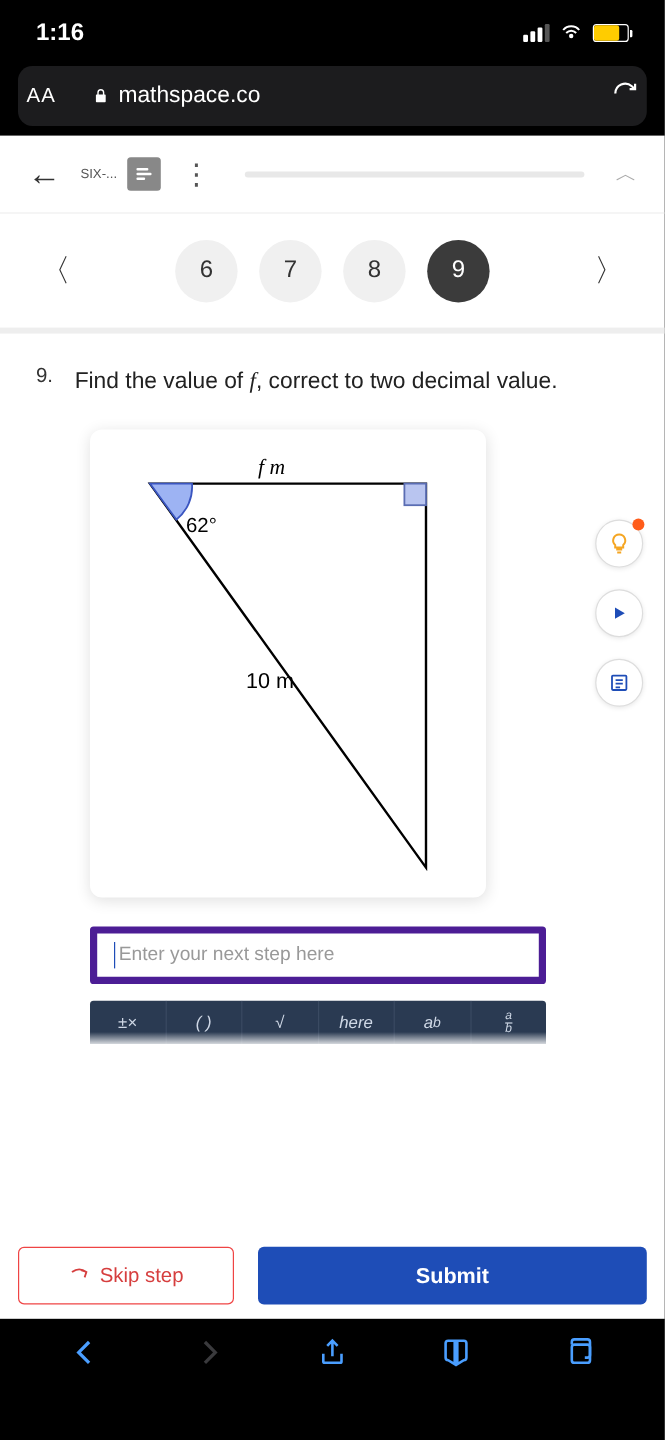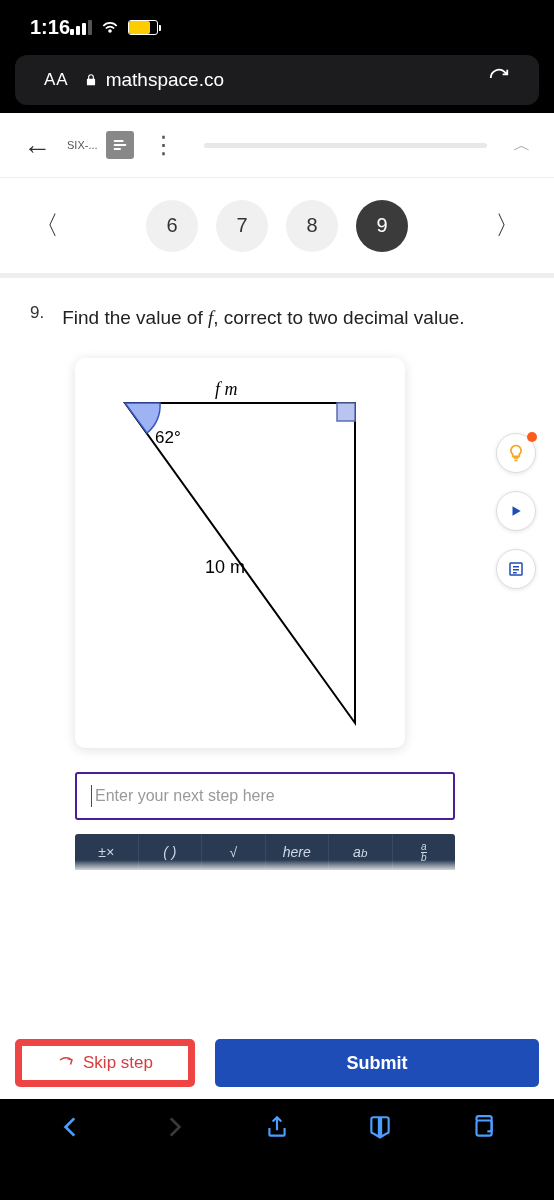--- a/index.html
+++ b/index.html
@@ -6,21 +6,21 @@
     body {
       width: 554px;
       height: 1200px;
       background: #000;
       font-family: -apple-system, BlinkMacSystemFont, 'Segoe UI', sans-serif;
       overflow: hidden;
     }
     .status-bar {
       height: 55px;
       display: flex;
-      justify-content: flex-start;
+      justify-content: space-between;
       align-items: center;
       padding: 0 30px;
       color: #fff;
     }
     .status-time { font-size: 20px; font-weight: 600; }
     .status-right { display: flex; align-items: center; gap: 8px; }
     .signal-bars { display: flex; align-items: flex-end; gap: 2px; }
     .bar { width: 4px; background: #fff; border-radius: 1px; }
     .bar:nth-child(1){height:6px} .bar:nth-child(2){height:9px} .bar:nth-child(3){height:12px} .bar:nth-child(4){height:15px;background:#555}
     .wifi-icon svg { width: 20px; height: 20px; }
@@ -28,23 +28,23 @@
     .battery::after { content:''; position:absolute; right:-4px; top:4px; width:2px; height:6px; background:#fff; border-radius:0 1px 1px 0;}
     .battery-fill { width: 75%; height: 100%; background: #ffcc00; border-radius: 2px; }
 
     .url-bar {
       height: 50px;
       margin: 0 15px 8px;
       background: #1c1c1e;
       border-radius: 12px;
       display: flex;
       align-items: center;
-      padding: 0 29px;
+      padding: 0 7px;
       color: #fff;
-      gap: 15px;
+      gap: 30px;
     }
     .url-aa { font-size: 17px; letter-spacing: 1px; }
     .url-center { flex: 1; display: flex; align-items: center; gap: 8px; font-size: 19px; }
     .lock-icon { width: 14px; height: 14px; }
     .refresh-btn svg { width: 22px; height: 22px; }
 
     .content {
       background: #fff;
       height: 986px;
       overflow: hidden;
@@ -120,21 +120,21 @@
     }
     .tool-btn.hint::after{
       content:''; position:absolute; top:-2px; right:-2px;
       width:10px; height:10px; background:#ff5c1a; border-radius:50%;
     }
 
     .answer-input {
       margin: 24px 0 0 45px;
       width: 380px;
       height: 48px;
-      border: 2px solid #4c1d95;
+      border: 6px solid #4c1d95;
       border-radius: 3px;
       padding: 0 14px;
       font-size: 16px;
       color: #999;
       display: flex;
       align-items: center;
       background: #fff;
     }
     .answer-input::before {
       content:''; width:1px; height:22px; background:#1e4db7; margin-right:3px;
@@ -167,21 +167,21 @@
       position: absolute;
       bottom: 12px; left: 15px; right: 15px;
       display: flex;
       gap: 20px;
       align-items: center;
       background:#fff;
       padding-top:10px;
     }
     .skip-btn {
       width: 180px; height: 48px;
-      border: 7px solid #ef4444; border-radius: 5px;
+      border: 1px solid #ef4444; border-radius: 5px;
       background: #fff; color: #d63e3e;
       font-size: 17px; display: flex; align-items: center;
       justify-content: center; gap: 8px; cursor: pointer;
     }
     .submit-btn {
       flex: 1; height: 48px;
       background: #1e4db7; color: #fff;
       border-radius: 5px; font-size: 18px;
       display: flex; align-items: center; justify-content: center;
       cursor: pointer;

